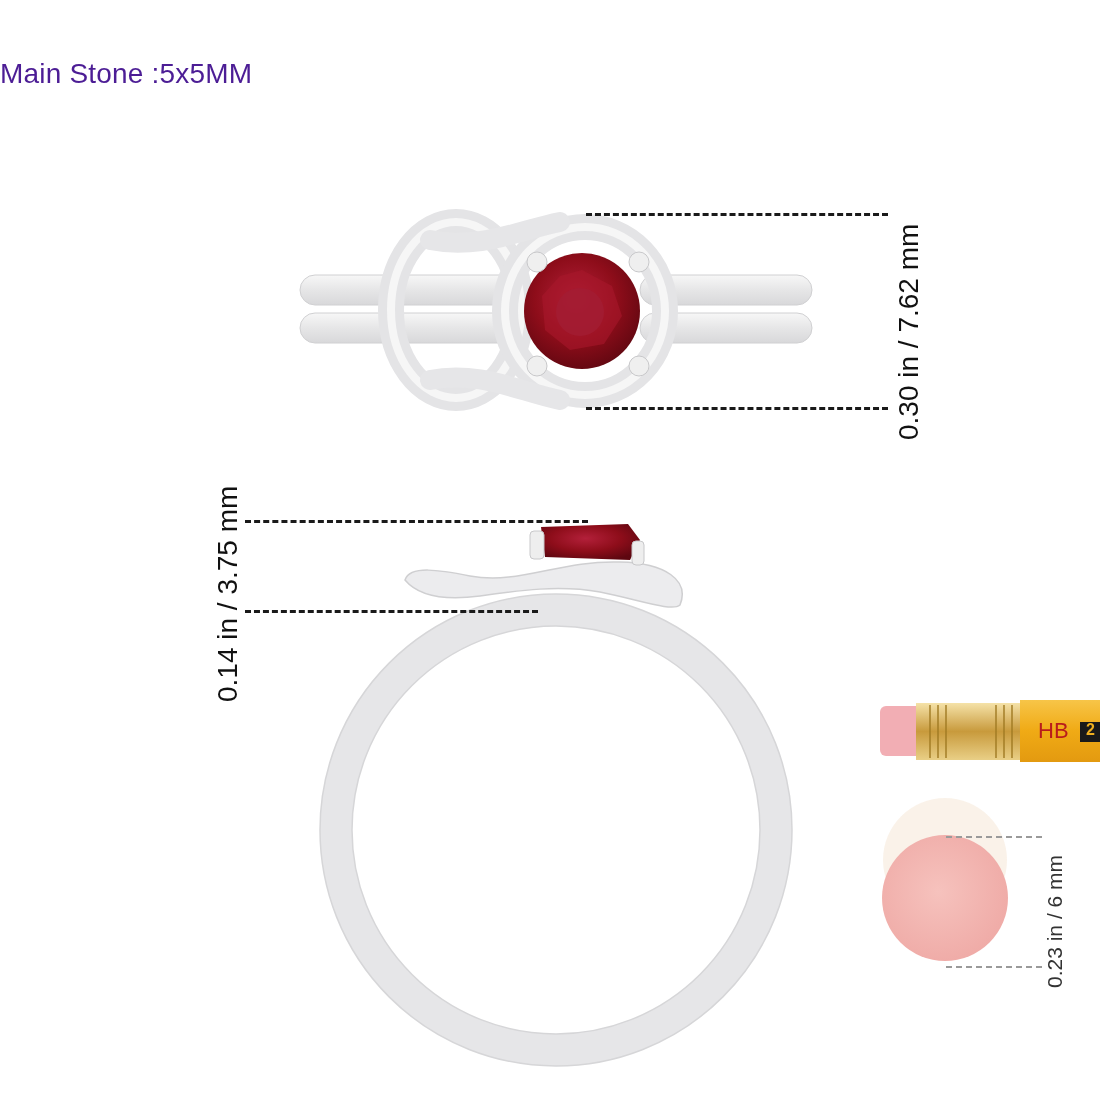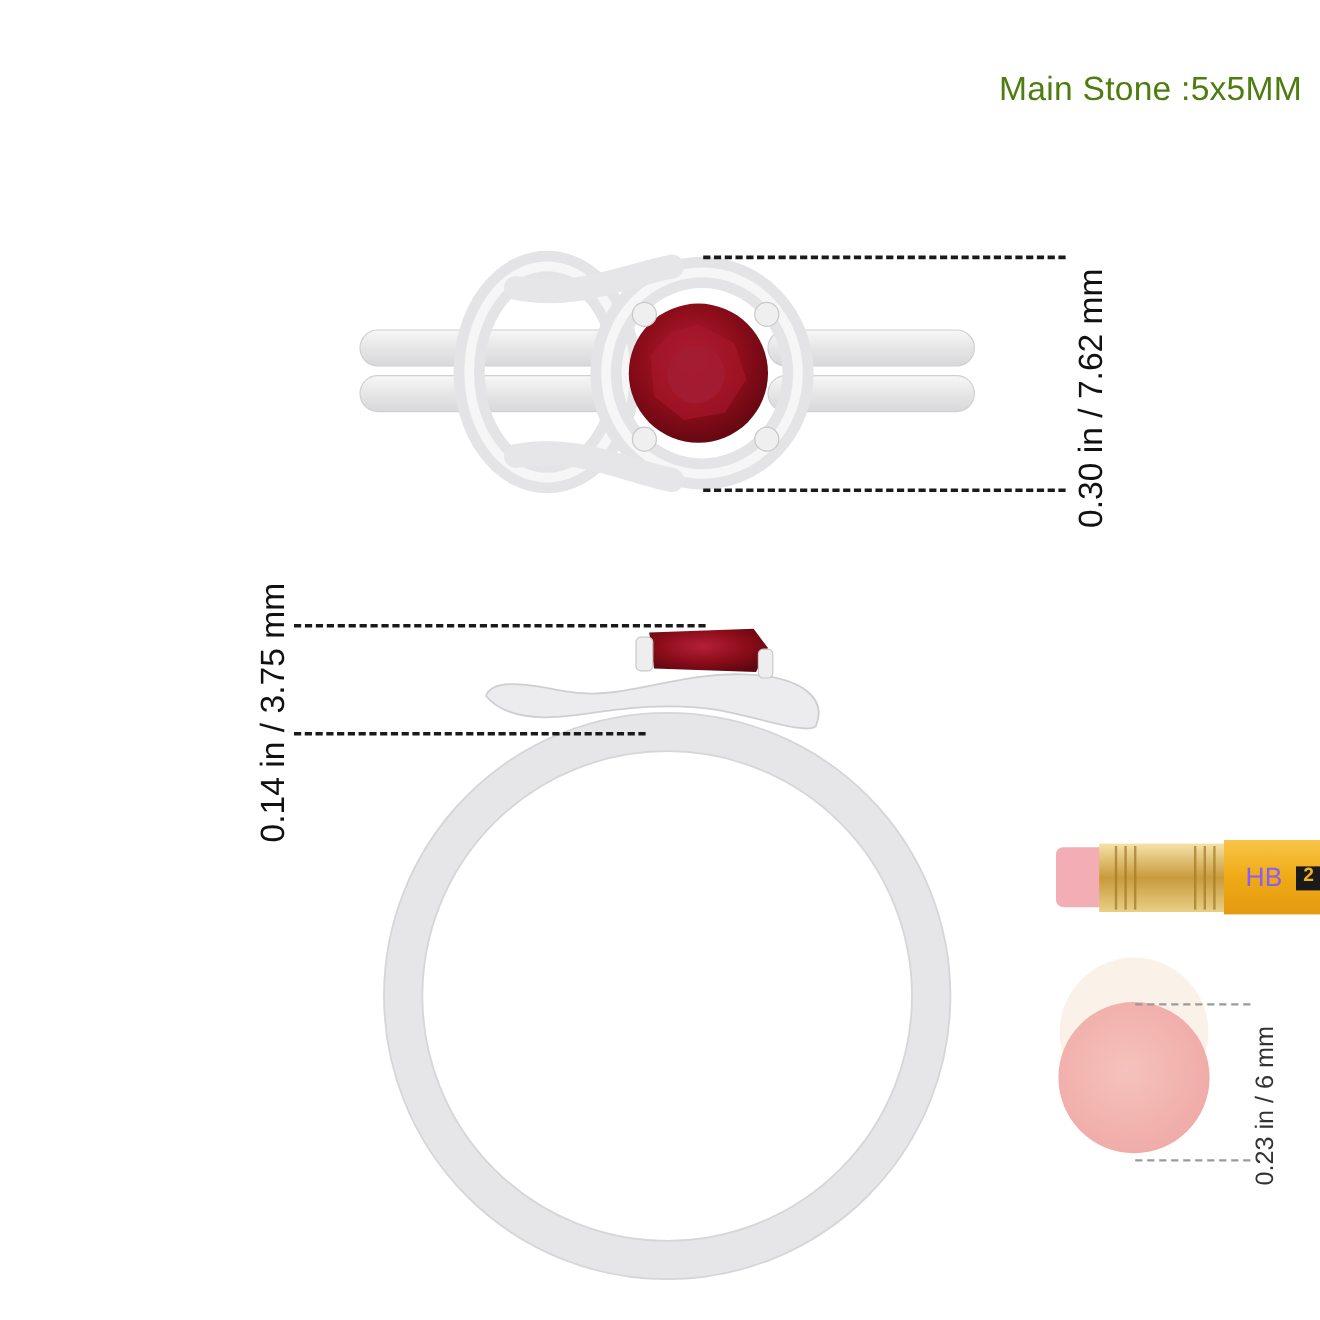--- a/index.html
+++ b/index.html
@@ -1,19 +1,19 @@
 <!DOCTYPE html>
 <html><head>
 <meta charset="utf-8">
 <style>
   html, body { margin:0; padding:0; background:#ffffff; }
   body { width:1100px; height:1100px; position:relative; overflow:hidden;
          font-family:"Liberation Sans", sans-serif; }
-  .title { position:absolute; left:0; width:1085px; top:58px; text-align:right;
-           font-size:28px; color:#4d7c0f; letter-spacing:0.2px; }
+  .title { position:absolute; left:0; width:1085px; top:58px; text-align:left;
+           font-size:28px; color:#4c1d95; letter-spacing:0.2px; }
   .dim-line { position:absolute; height:0; border-top:3px dashed #1a1a1a; }
   .dim-line.light { border-top:2px dashed #9a9a9a; }
   .vlabel { position:absolute; transform-origin:left top; transform:rotate(-90deg);
             white-space:nowrap; color:#111; }
   svg { position:absolute; left:0; top:0; }
 </style>
 </head>
 <body>
 
 <div class="title">Main Stone :5x5MM</div>
@@ -99,21 +99,21 @@
     <rect x="1020" y="700" width="80" height="62" fill="url(#pencil)"></rect>
     <rect x="1080" y="722" width="20" height="20" fill="#1a1a1a"></rect>
   </g>
 
   <g>
     <circle cx="945" cy="860" r="62" fill="#f8ecdf" opacity="0.7"></circle>
     <circle cx="945" cy="898" r="63" fill="url(#eraser)"></circle>
   </g>
 </svg>
 
-<div style="position:absolute; left:1038px; top:718px; font-size:22px; color:#8b5cf6;">HB</div>
+<div style="position:absolute; left:1038px; top:718px; font-size:22px; color:#b91c1c;">HB</div>
 <div style="position:absolute; left:1086px; top:721px; font-size:16px; color:#f0b020; font-weight:bold;">2</div>
 
 <div class="dim-line" style="left:586px; top:213px; width:302px;"></div>
 <div class="dim-line" style="left:586px; top:407px; width:302px;"></div>
 <div class="vlabel" style="left:893px; top:440px; font-size:28px;">0.30 in / 7.62 mm</div>
 
 <div class="dim-line" style="left:245px; top:520px; width:343px;"></div>
 <div class="dim-line" style="left:245px; top:610px; width:293px;"></div>
 <div class="vlabel" style="left:212px; top:702px; font-size:28px;">0.14 in / 3.75 mm</div>
 

